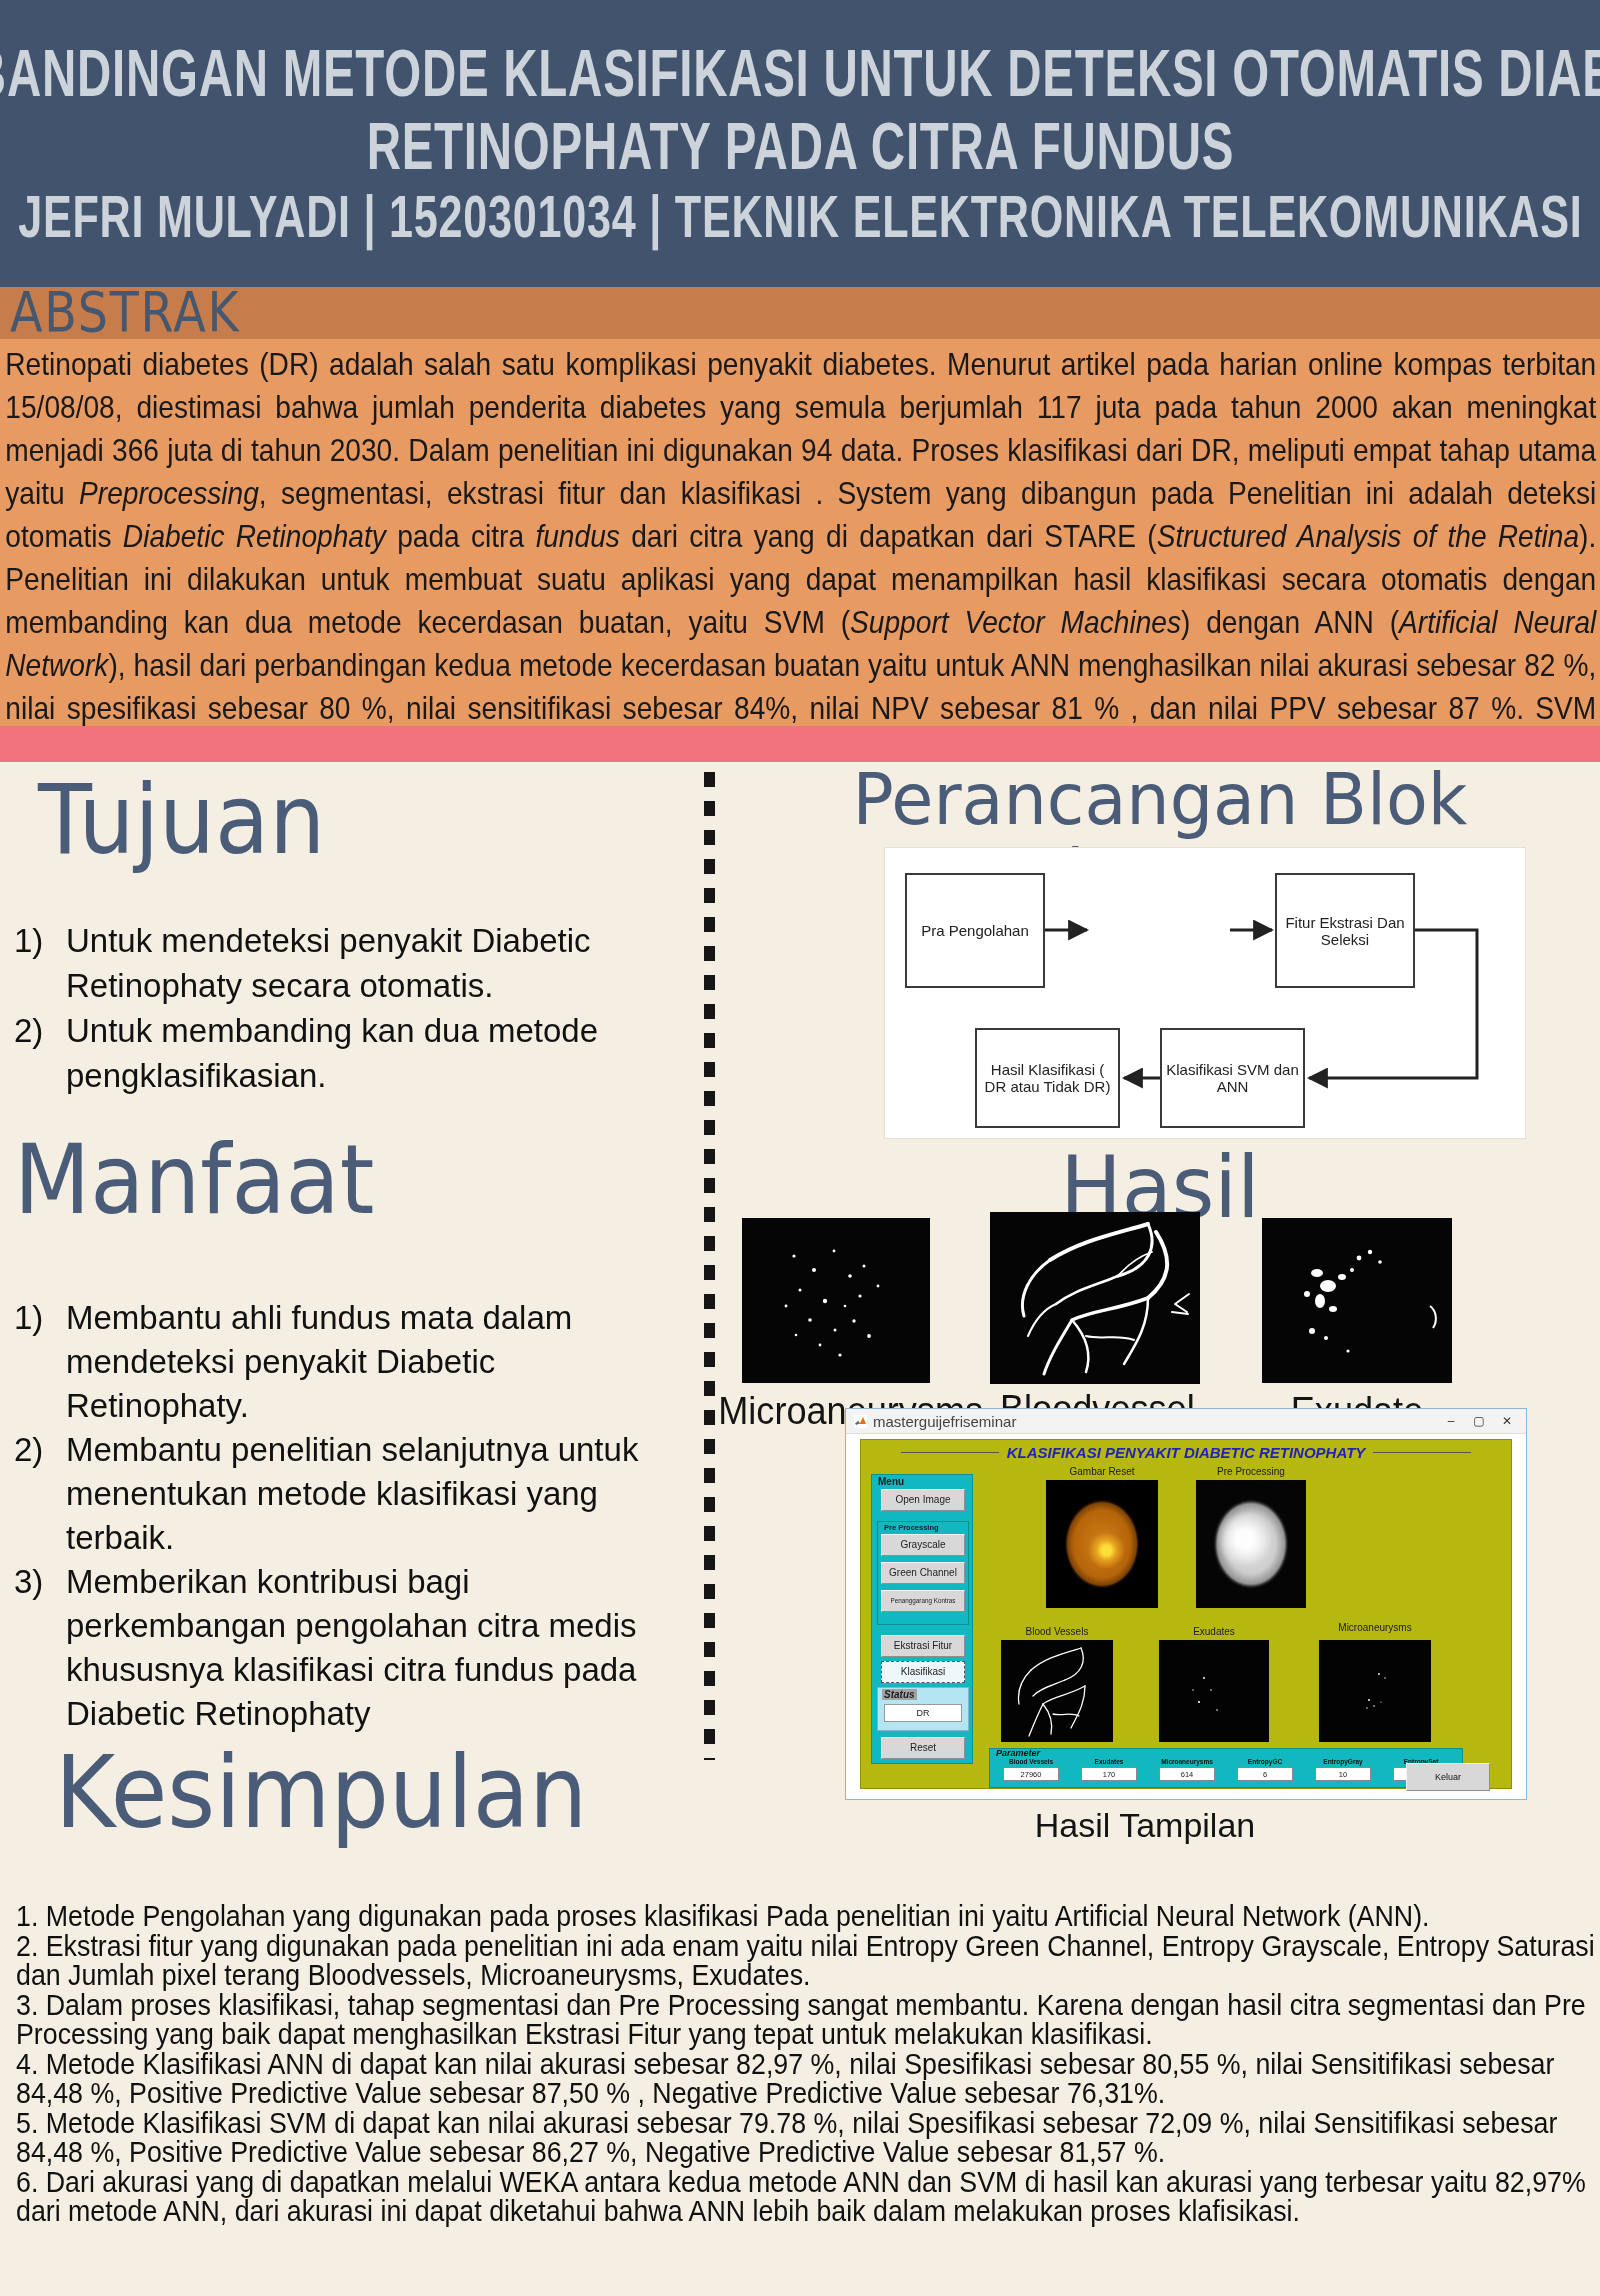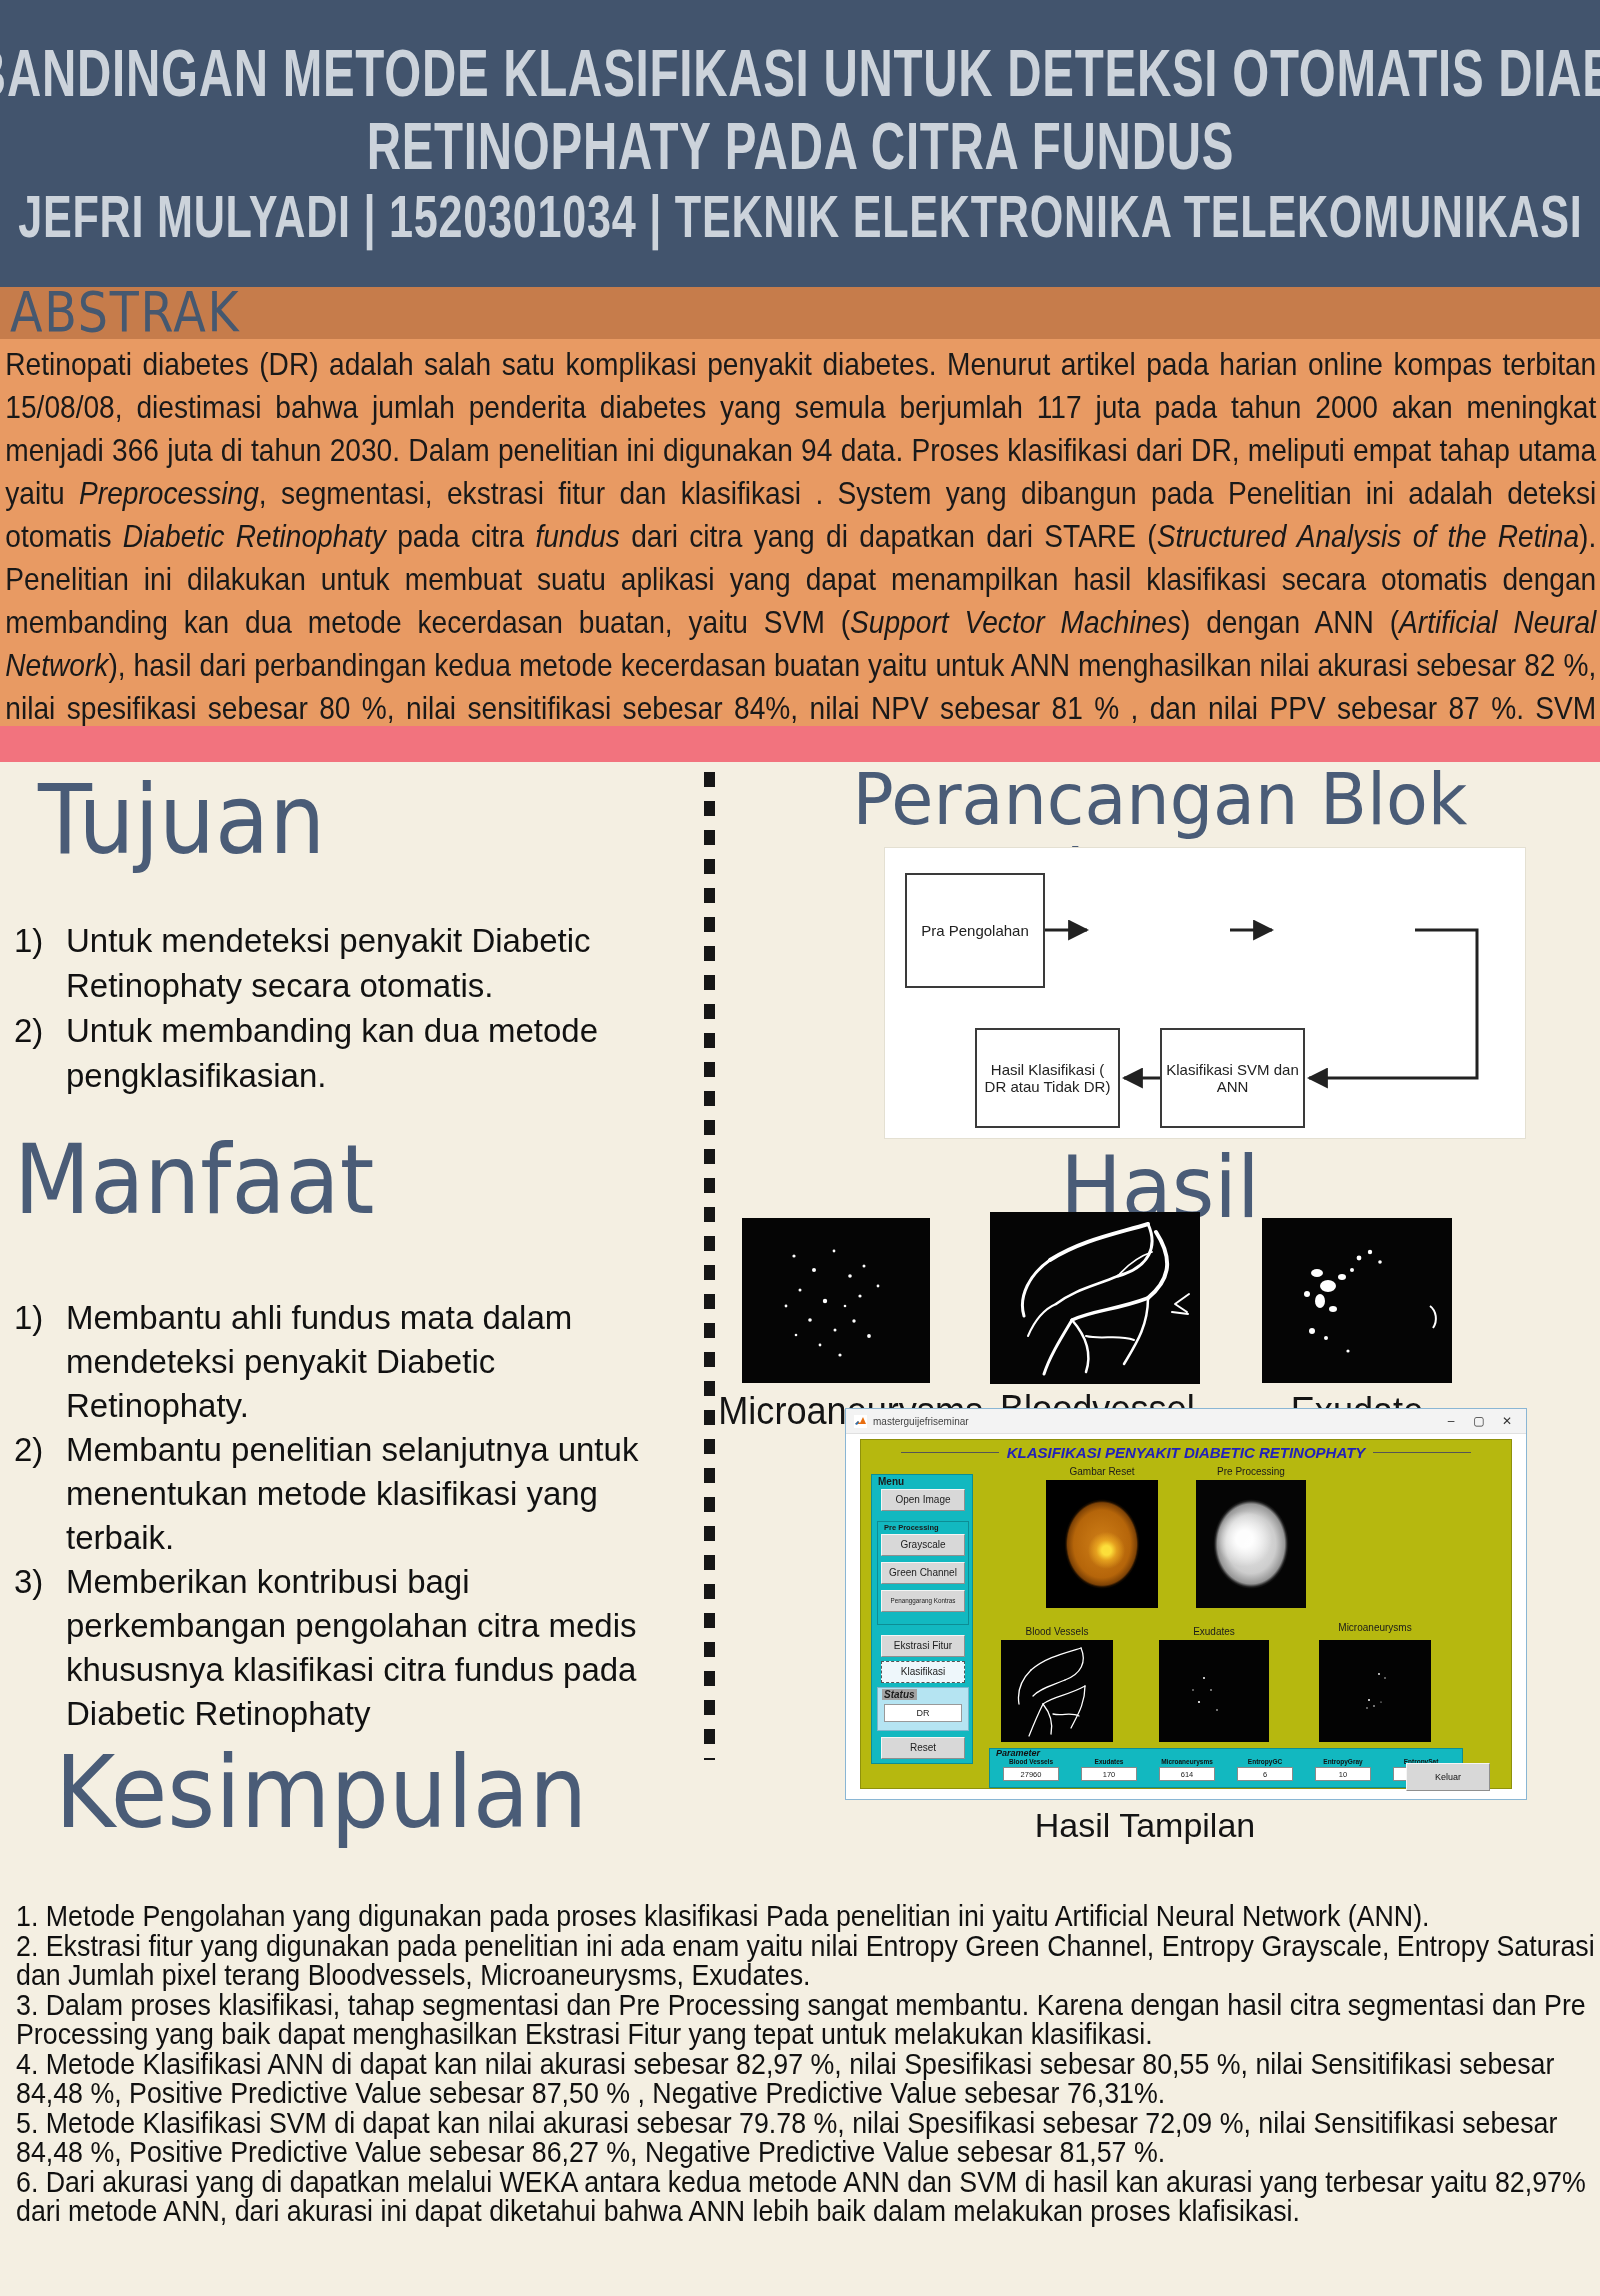--- a/index.html
+++ b/index.html
@@ -50,21 +50,21 @@
 
   .himg{position:absolute;background:#050505;}
   .himg svg{display:block;width:100%;height:100%;}
   .hlabel{position:absolute;font-size:38px;color:#141414;text-align:center;transform:scaleX(.95);}
 
   
   .appwin{position:absolute;left:845px;top:1408px;width:682px;height:392px;background:#fff;
           border:1px solid #8ab6d4;box-sizing:border-box;font-family:"Liberation Sans",sans-serif;}
   .titlebar{position:absolute;left:0;top:0;right:0;height:24px;background:#f3f3f3;
             display:flex;align-items:center;padding:0 8px;gap:6px;border-bottom:1px solid #e0e0e0;}
-  .tb-title{font-size:10px;color:#444;flex:1;}
+  .tb-title{font-size:15px;color:#444;flex:1;}
   .tb-btn{font-size:12px;color:#333;width:22px;text-align:center;}
   .olive{position:absolute;left:14px;top:30px;width:652px;height:350px;background:#b6b80f;border:1px solid #8f910b;box-sizing:border-box;}
   .app-title{position:absolute;left:40px;right:40px;top:4px;display:flex;align-items:center;gap:8px;}
   .app-title .rule{flex:1;height:0;border-top:1px solid #555;}
   .app-title .txt{font-size:15px;font-weight:bold;font-style:italic;color:#2121bb;white-space:nowrap;}
 
   .menu-panel{position:absolute;left:10px;top:34px;width:102px;height:290px;background:#12b8c0;border:1px solid #0d8d94;box-sizing:border-box;}
   .panel-lab{position:absolute;left:4px;top:1px;font-size:10px;font-weight:bold;color:#1b1b1b;background:inherit;padding:0 2px;}
   .abtn{position:absolute;left:9px;width:84px;height:22px;background:#d8d8d8;border:1px solid #8f8f8f;
         border-top-color:#f5f5f5;border-left-color:#f5f5f5;display:flex;align-items:center;justify-content:center;
@@ -155,20 +155,21 @@
         <marker id="ar" viewBox="0 0 10 10" refX="9" refY="5" markerWidth="7" markerHeight="7" orient="auto-start-reverse">
           <path d="M0,0 L10,5 L0,10 z" fill="#222"></path>
         </marker>
       </defs>
       <line x1="160" y1="82" x2="202" y2="82" stroke="#222" stroke-width="3" marker-end="url(#ar)"></line>
       <line x1="345" y1="82" x2="387" y2="82" stroke="#222" stroke-width="3" marker-end="url(#ar)"></line>
       <path d="M530,82 L592,82 L592,230 L424,230" fill="none" stroke="#222" stroke-width="3" marker-end="url(#ar)"></path>
       <line x1="275" y1="230" x2="239" y2="230" stroke="#222" stroke-width="3" marker-end="url(#ar)"></line>
     </svg>
     <div class="dbox" style="left:20px;top:25px;width:140px;height:115px;">Pra Pengolahan</div>
+    <div class="dbox" style="left:390px;top:25px;width:140px;height:115px;">Fitur Ekstrasi Dan Seleksi</div>
     <div class="dbox" style="left:90px;top:180px;width:145px;height:100px;">Hasil Klasifikasi ( DR atau Tidak DR)</div>
     <div class="dbox" style="left:275px;top:180px;width:145px;height:100px;">Klasifikasi SVM dan ANN</div>
   </div>
 
   <div class="rcol-h" style="left:860px;top:1142px;width:600px;font-size:86px;line-height:1.05;">Hasil</div>
 
   <div class="himg" style="left:742px;top:1218px;width:188px;height:165px;">
     <svg viewBox="0 0 188 165">
       <g fill="#fff">
         <circle cx="52" cy="38" r="1.6"></circle>

